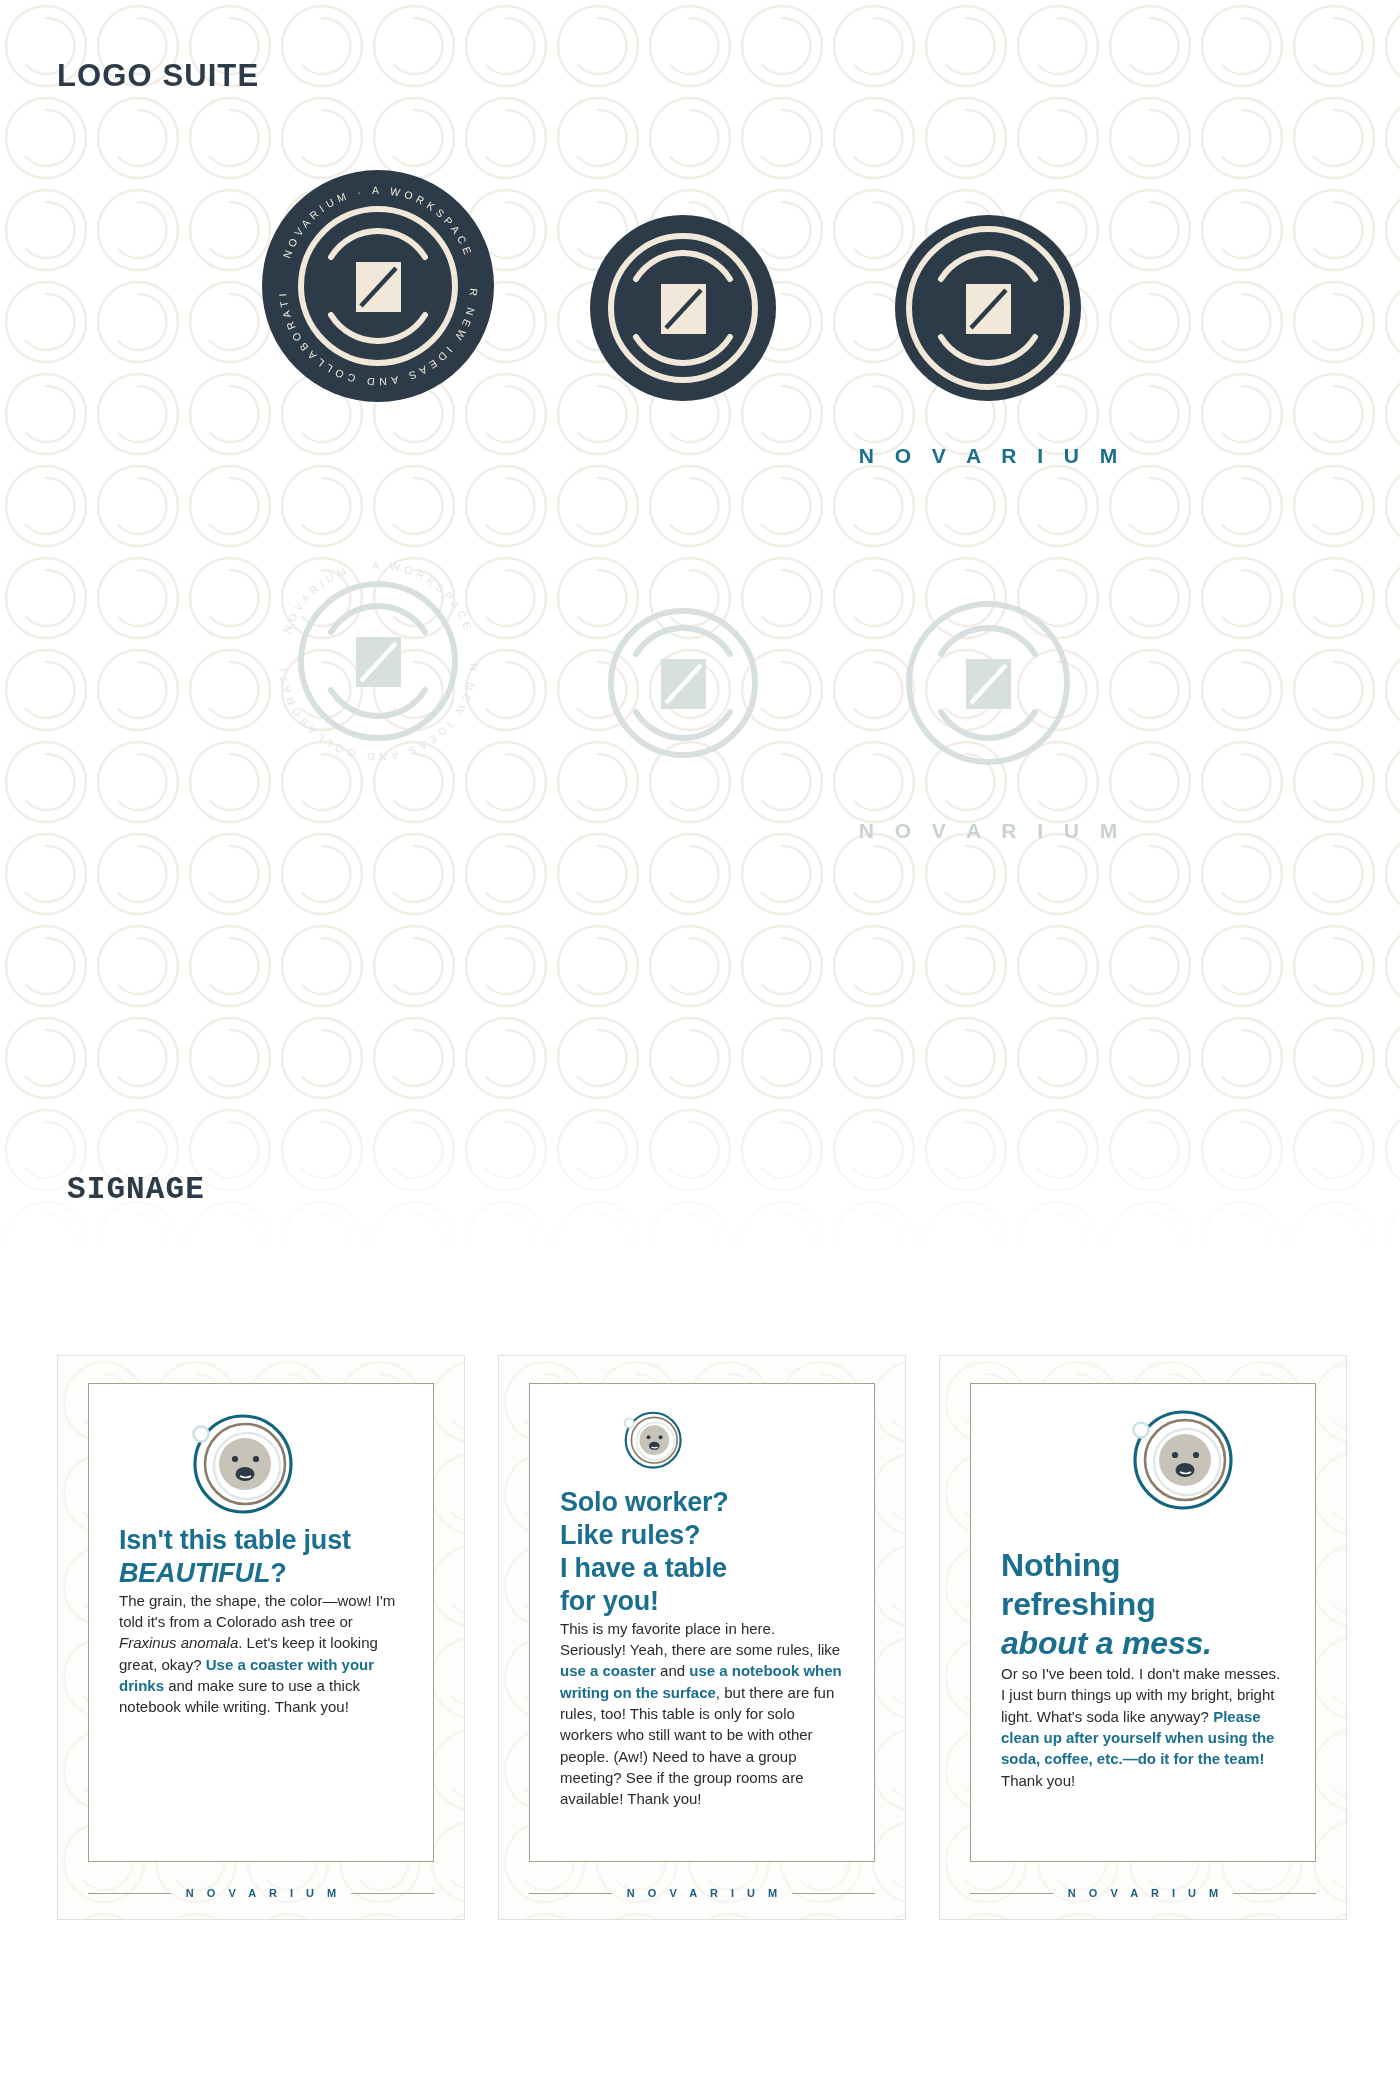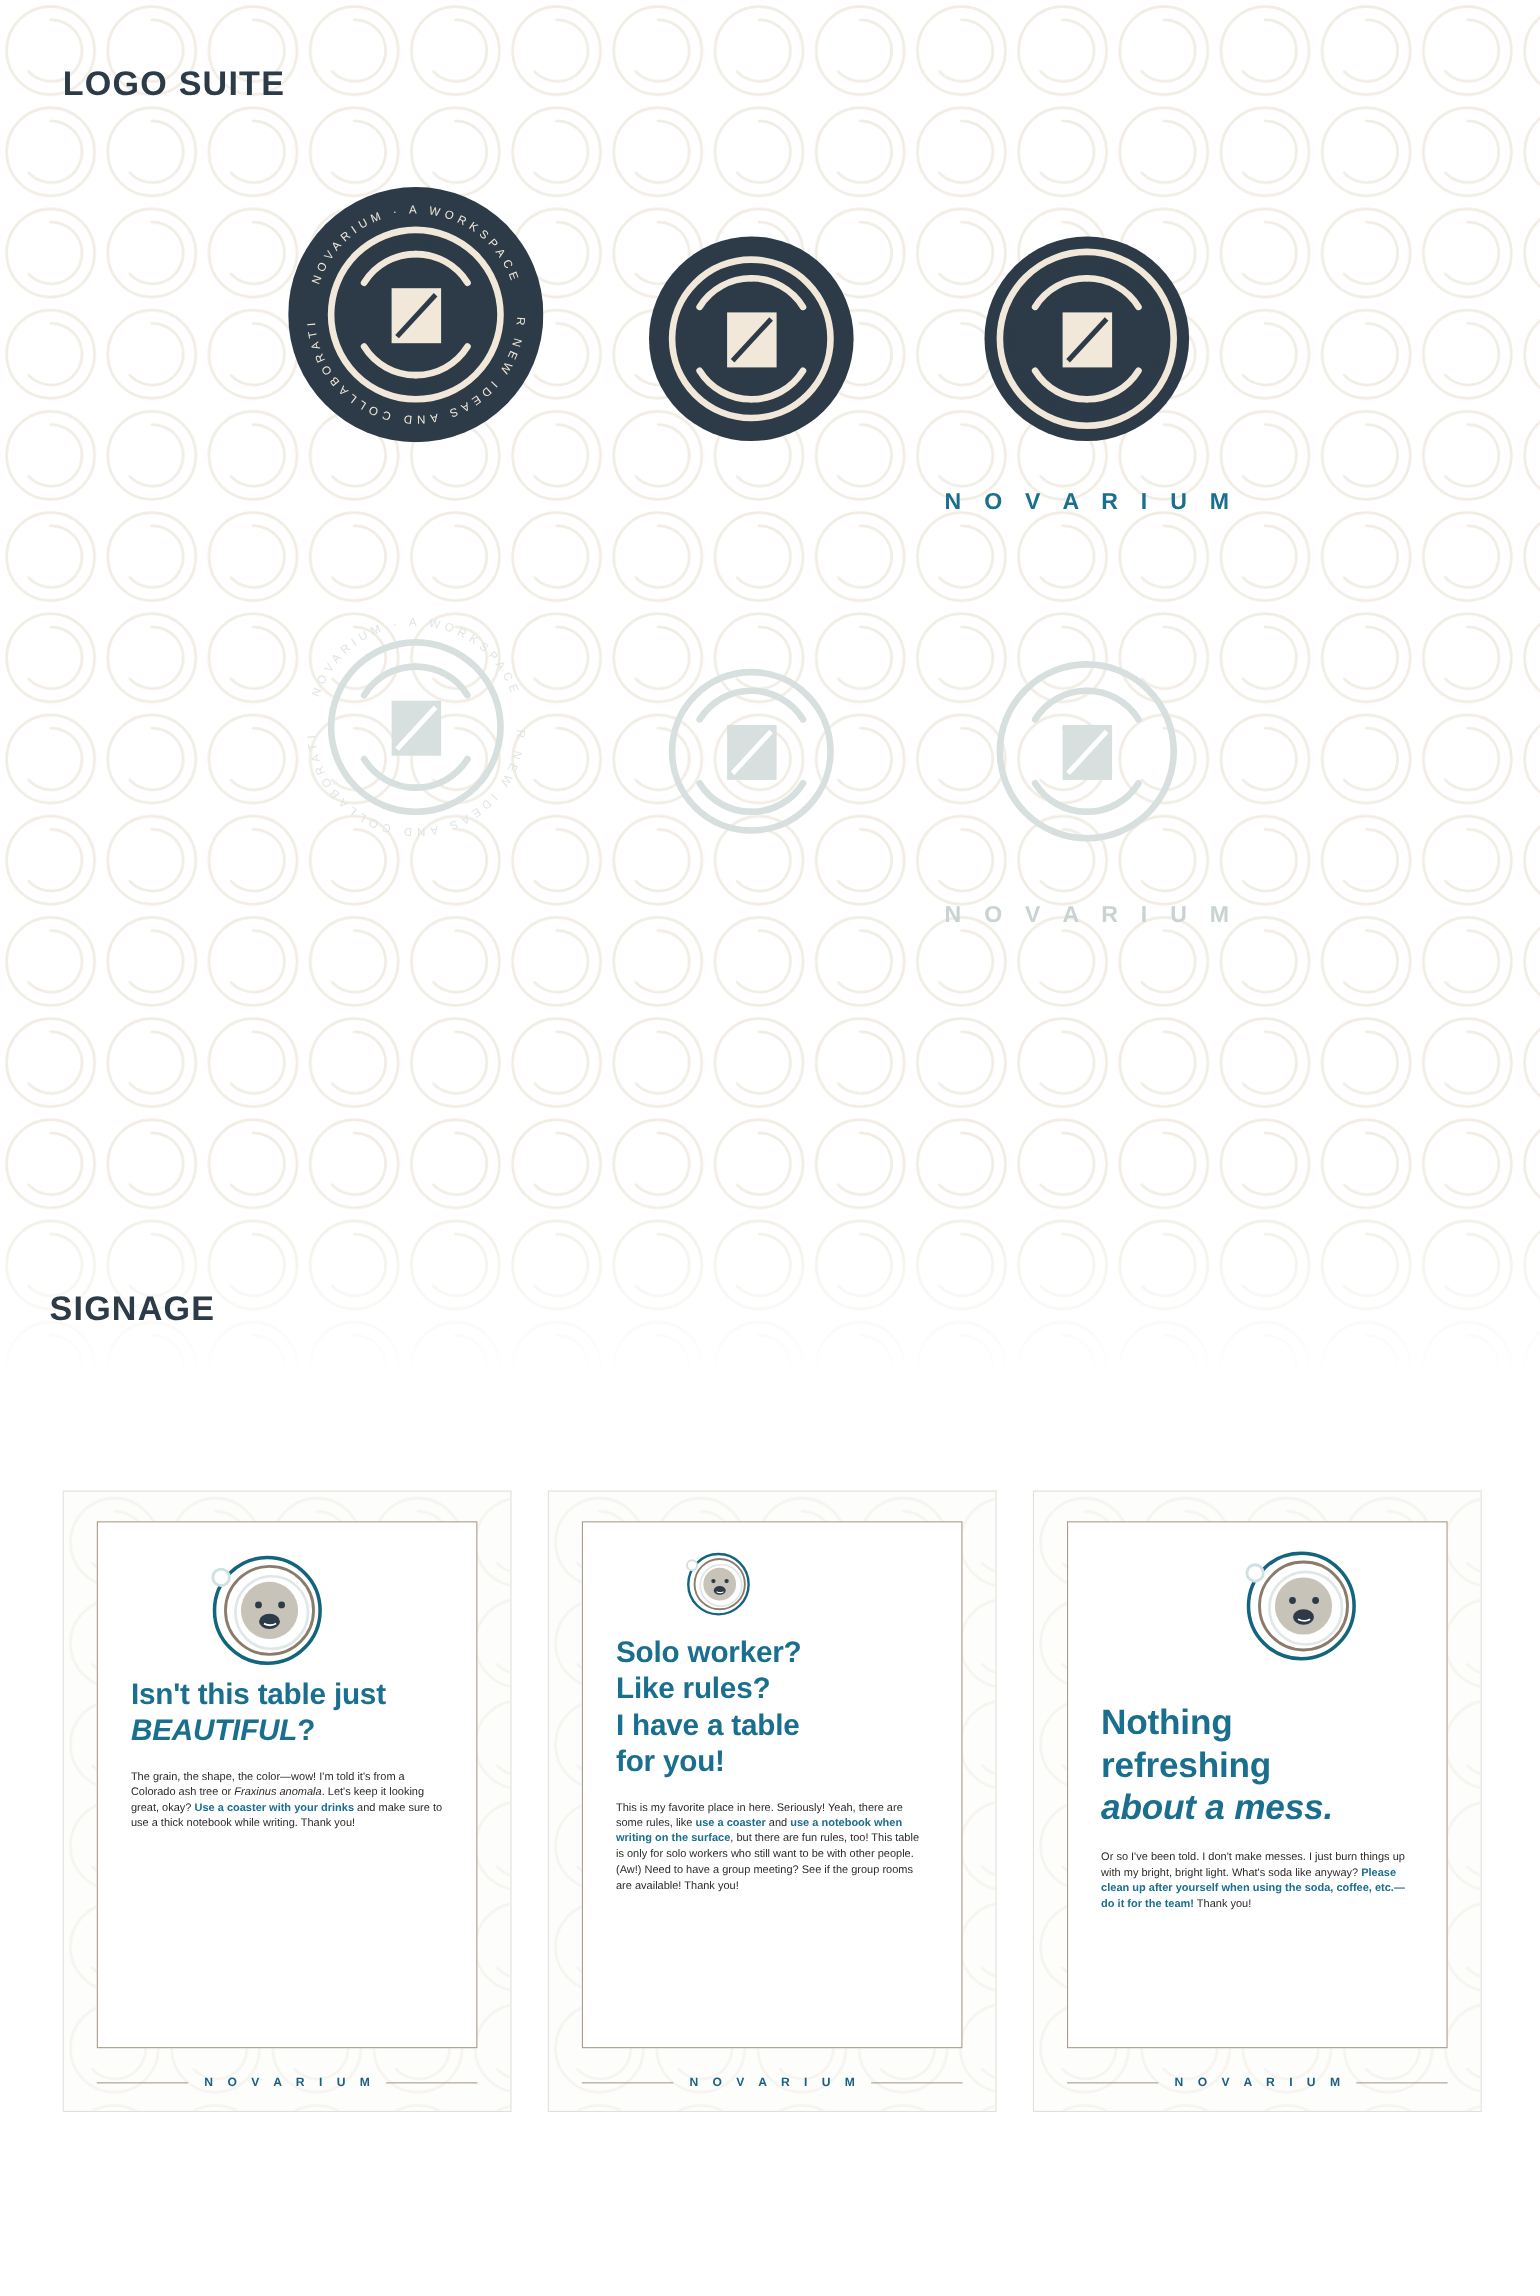--- a/index.html
+++ b/index.html
@@ -25,21 +25,21 @@
   .section-label {
     position: absolute;
     font-size: 31px;
     font-weight: bold;
     letter-spacing: 1.1px;
     color: #2c3b47;
     z-index: 5;
     font-family: "Liberation Sans", sans-serif;
   }
   #logo-suite-label { left: 57px; top: 58px; }
-  #signage-label    { left: 45px; top: 1172px; }
+  #signage-label    { left: 67px; top: 1172px; font-family: Liberation Mono, monospace; }
 
   
   .logo-grid {
     position: absolute;
     left: 0; top: 170px;
     width: 1400px;
     z-index: 3;
   }
   .logo-row {
     position: relative;
@@ -109,22 +109,21 @@
     font-size: 27px;
     font-weight: bold;
     line-height: 1.22;
     color: #1a6e8e;
     letter-spacing: -0.2px;
   }
   .poster-headline .ital {
     font-style: italic;
   }
   .poster-body {
-    margin-top: 19px;
-    font-size: 10px;
+    font-size: 15px;
     line-height: 1.42;
     color: #2a2a2a;
   }
   .poster-body b { color: #1a6e8e; font-weight: bold; }
   .poster-body i { font-style: italic; }
 
   .poster-footer {
     position: absolute;
     left: 30px; right: 30px; bottom: 20px;
     display: flex;

